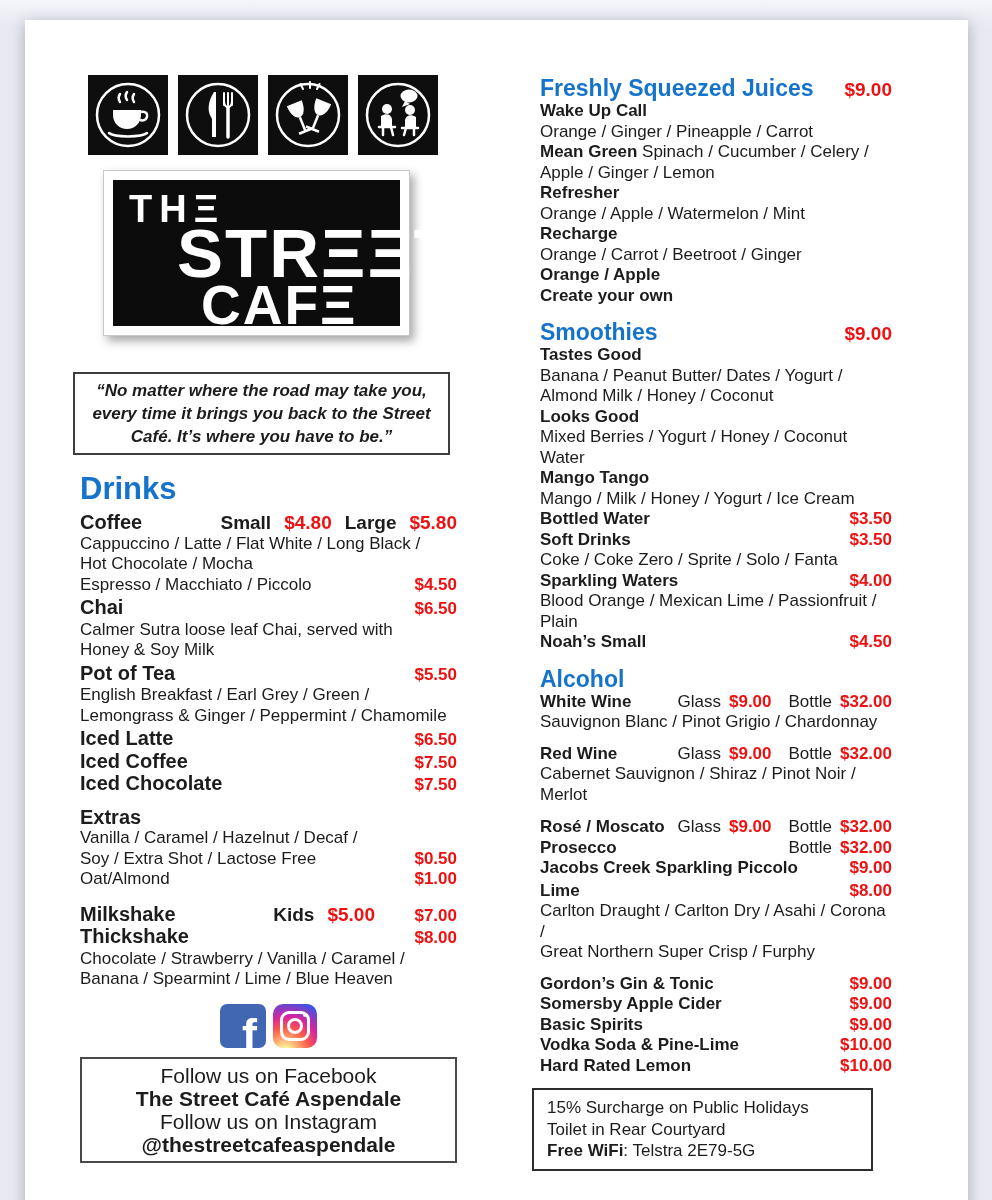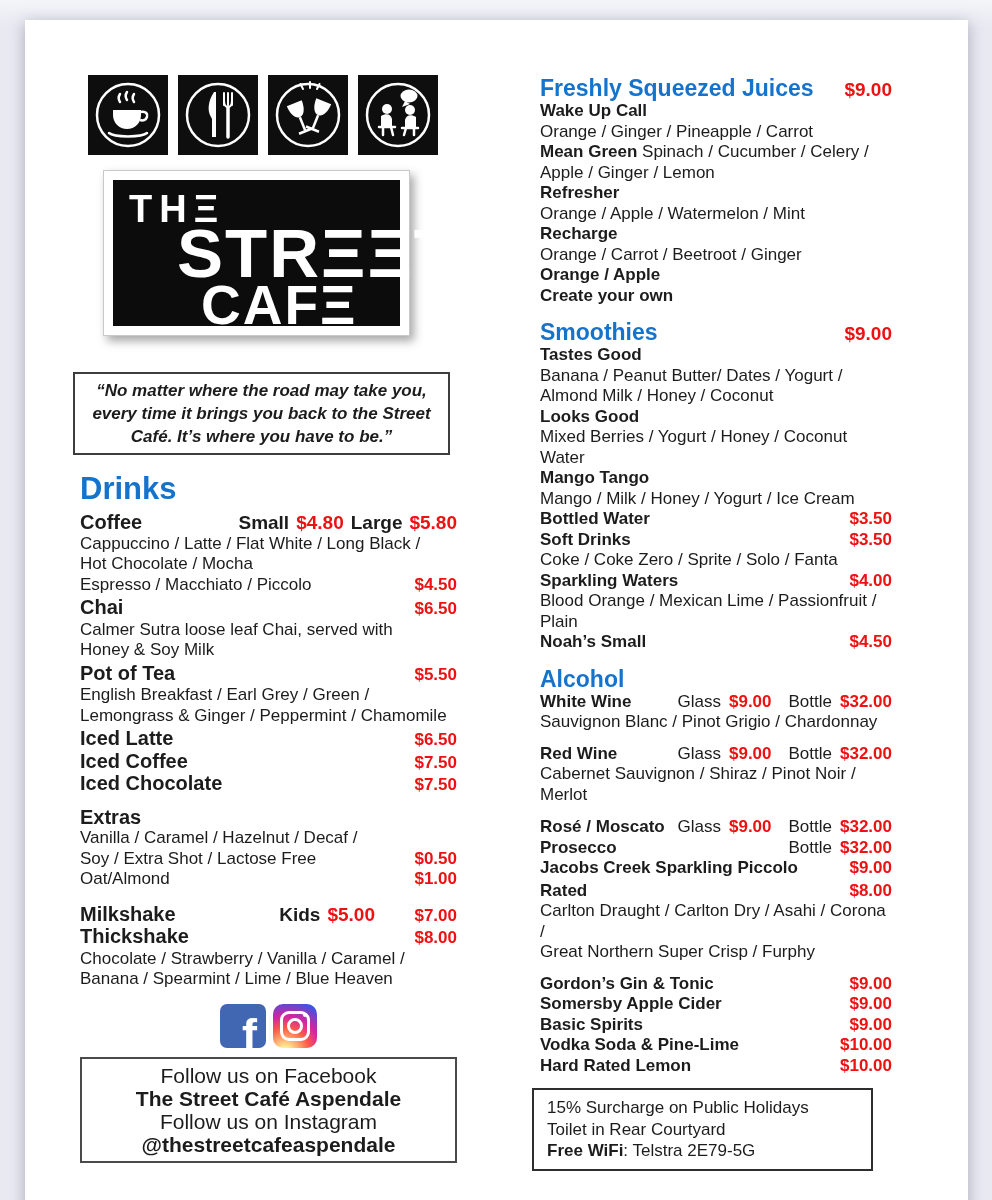--- a/index.html
+++ b/index.html
@@ -38,21 +38,21 @@
   .right-col{position:absolute;left:515px;top:56px;width:352px;font-size:17px;line-height:20.5px;}
 
   .drinks-title{color:var(--blue);font-size:31px;line-height:34px;font-weight:bold;margin-bottom:6px;}
   .st{color:var(--blue);font-size:23px;line-height:25px;font-weight:bold;}
   .h{font-size:20px;line-height:21.5px;font-weight:bold;}
   .n{font-weight:bold;}
   .big{font-size:19px;}
   .p{color:var(--red);font-weight:bold;white-space:nowrap;}
   .r{display:flex;align-items:baseline;}
   .right-p{margin-left:auto;}
-  .grp{margin-left:auto;display:flex;align-items:center;gap:7px;}
+  .grp{margin-left:auto;display:flex;align-items:center;gap:13px;}
   .wine-grp{margin-left:auto;display:flex;align-items:baseline;gap:8px;}
   .wine-grp .bl{margin-left:9px;}
   .slot{width:72px;text-align:right;margin-left:10px;}
   .mt11{margin-top:11px;}.mt12{margin-top:12px;}.mt13{margin-top:2px;}
   .mt14{margin-top:14px;}
 
   
   .social-row{display:flex;justify-content:center;align-items:center;gap:7px;margin-top:14px;}
   .fb{width:46px;height:44px;background:#4267B2;border-radius:7px;position:relative;overflow:hidden;}
   .fb-f{position:absolute;right:9px;bottom:-9px;color:#fff;font-size:45px;line-height:1;font-weight:bold;}
@@ -315,21 +315,21 @@
         <span>Bottle</span>
         <span class="p">$32.00</span>
       </span>
     </div>
     <div class="r">
       <span class="n">Jacobs Creek Sparkling Piccolo</span>
       <span class="p right-p">$9.00</span>
     </div>
 
     <div class="r mt13">
-      <span class="n">Rated</span>
+      <span class="n">Lime</span>
       <span class="p right-p">$8.00</span>
     </div>
     <div>Carlton Draught / Carlton Dry / Asahi / Corona /</div>
     <div>Great Northern Super Crisp / Furphy</div>
 
     <div class="r mt11">
       <span class="n">Gordon’s Gin &amp; Tonic</span>
       <span class="p right-p">$9.00</span>
     </div>
     <div class="r">

